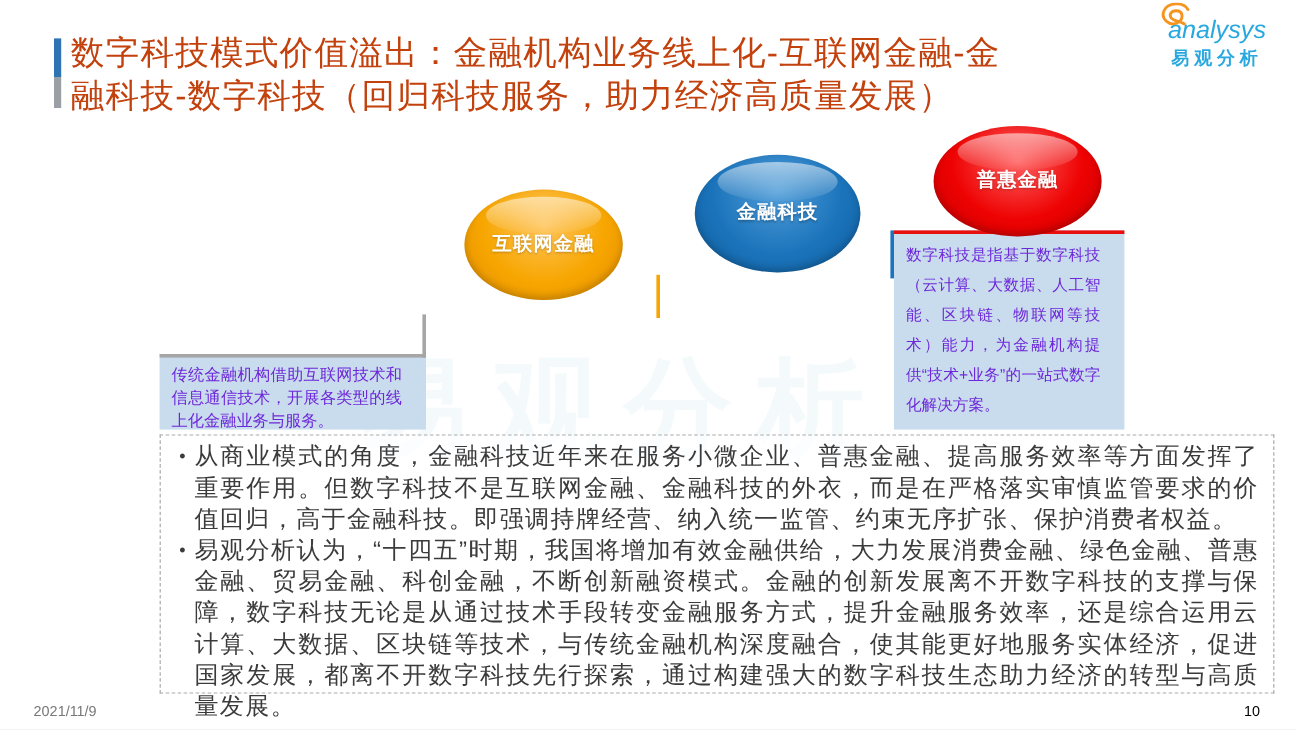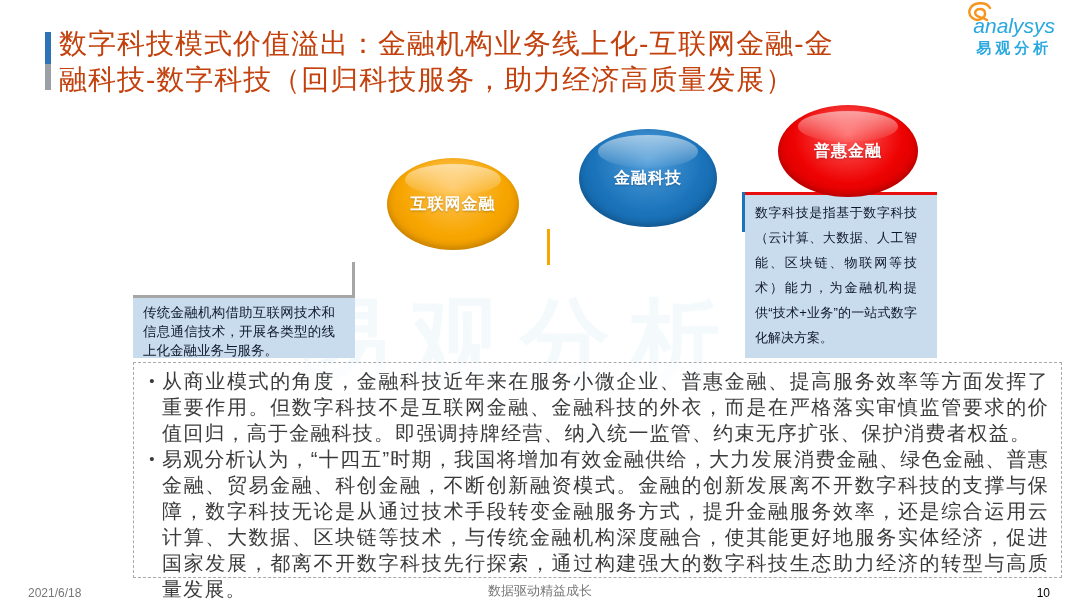--- a/index.html
+++ b/index.html
@@ -19,21 +19,21 @@
   .logo { position:absolute; right:25px; top:14px; text-align:center; }
   .logo-row1 { position:relative; display:inline-block; }
   .logo-brand { color:#29a8e0; font-size:21px; font-weight:normal; font-style:italic; letter-spacing:0; }
   .logo-swirl { position:absolute; left:-6px; top:-12px; }
   .logo-cn { color:#29a8e0; font-size:15px; font-weight:bold; letter-spacing:4px; margin-top:1px; }
   
   .watermark { position:absolute; left:300px; top:280px; font-size:90px; font-weight:bold;
     color:rgba(110,190,215,0.08); letter-spacing:20px; pointer-events:none; }
   
   .panel { position:absolute; background:#c9dcee; }
-  .panel p { padding:5px 20px 0 10px; font-size:13px; color:#0f172a; font-weight:500; text-align:justify; }
+  .panel p { padding:5px 20px 0 10px; font-size:13px; color:#6d28d9; font-weight:500; text-align:justify; }
   .panel-1 { left:133px; top:295px; width:222px; height:63px; border-top:3px solid #a6a6a6; }
   .panel-1 p { line-height:19px; font-size:13.5px; }
   .panel-2 { left:355px; top:262px; width:195px; height:96px; border-top:3px solid #f7a600; }
   .panel-2 p { line-height:22px; }
   .panel-3 { left:550px; top:229px; width:195px; height:129px; border-top:3px solid #1b74bb; }
   .panel-3 p { line-height:24px; }
   .panel-4 { left:745px; top:192px; width:192px; height:166px; border-top:3px solid #e90f0f; }
   .panel-4 p { line-height:25px; }
   .riser { position:absolute; width:3px; }
   .riser-1 { left:352px; top:262px; height:36px; background:#a6a6a6; }
@@ -119,17 +119,16 @@
     <div class="bullet-row">
       <span class="bullet-dot">•</span>
       <p class="bullet-text">从商业模式的角度，金融科技近年来在服务小微企业、普惠金融、提高服务效率等方面发挥了重要作用。但数字科技不是互联网金融、金融科技的外衣，而是在严格落实审慎监管要求的价值回归，高于金融科技。即强调持牌经营、纳入统一监管、约束无序扩张、保护消费者权益。</p>
     </div>
     <div class="bullet-row">
       <span class="bullet-dot">•</span>
       <p class="bullet-text">易观分析认为，“十四五”时期，我国将增加有效金融供给，大力发展消费金融、绿色金融、普惠金融、贸易金融、科创金融，不断创新融资模式。金融的创新发展离不开数字科技的支撑与保障，数字科技无论是从通过技术手段转变金融服务方式，提升金融服务效率，还是综合运用云计算、大数据、区块链等技术，与传统金融机构深度融合，使其能更好地服务实体经济，促进国家发展，都离不开数字科技先行探索，通过构建强大的数字科技生态助力经济的转型与高质量发展。</p>
     </div>
   </div>
 
-  <div class="footer-date">2021/6/18</div>
-  <div class="footer-slogan">数据驱动精益成长</div>
+  <div class="footer-date">2021/11/9</div>
   <div class="footer-page">10</div>
 
 </div>
 
 </body></html>

